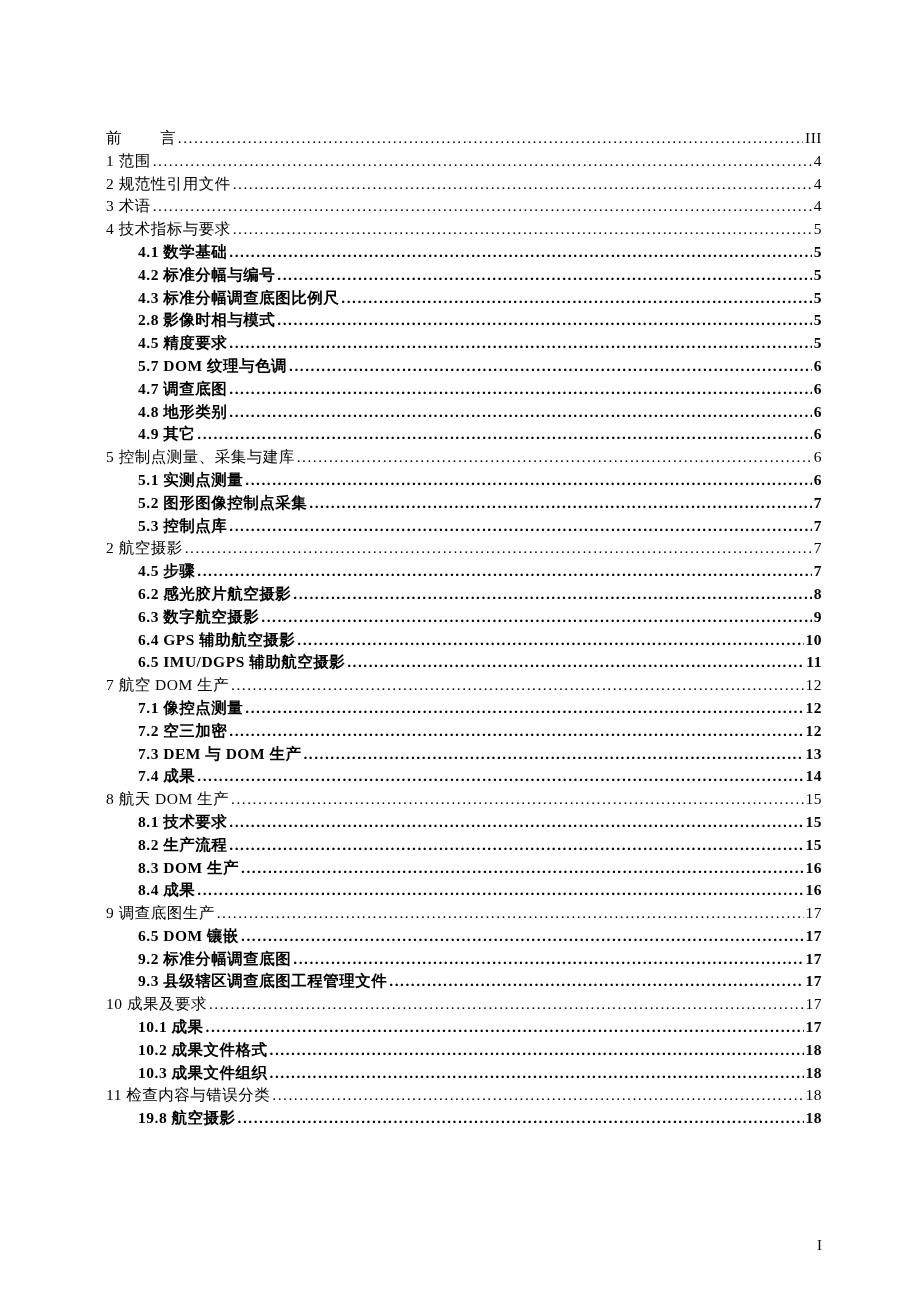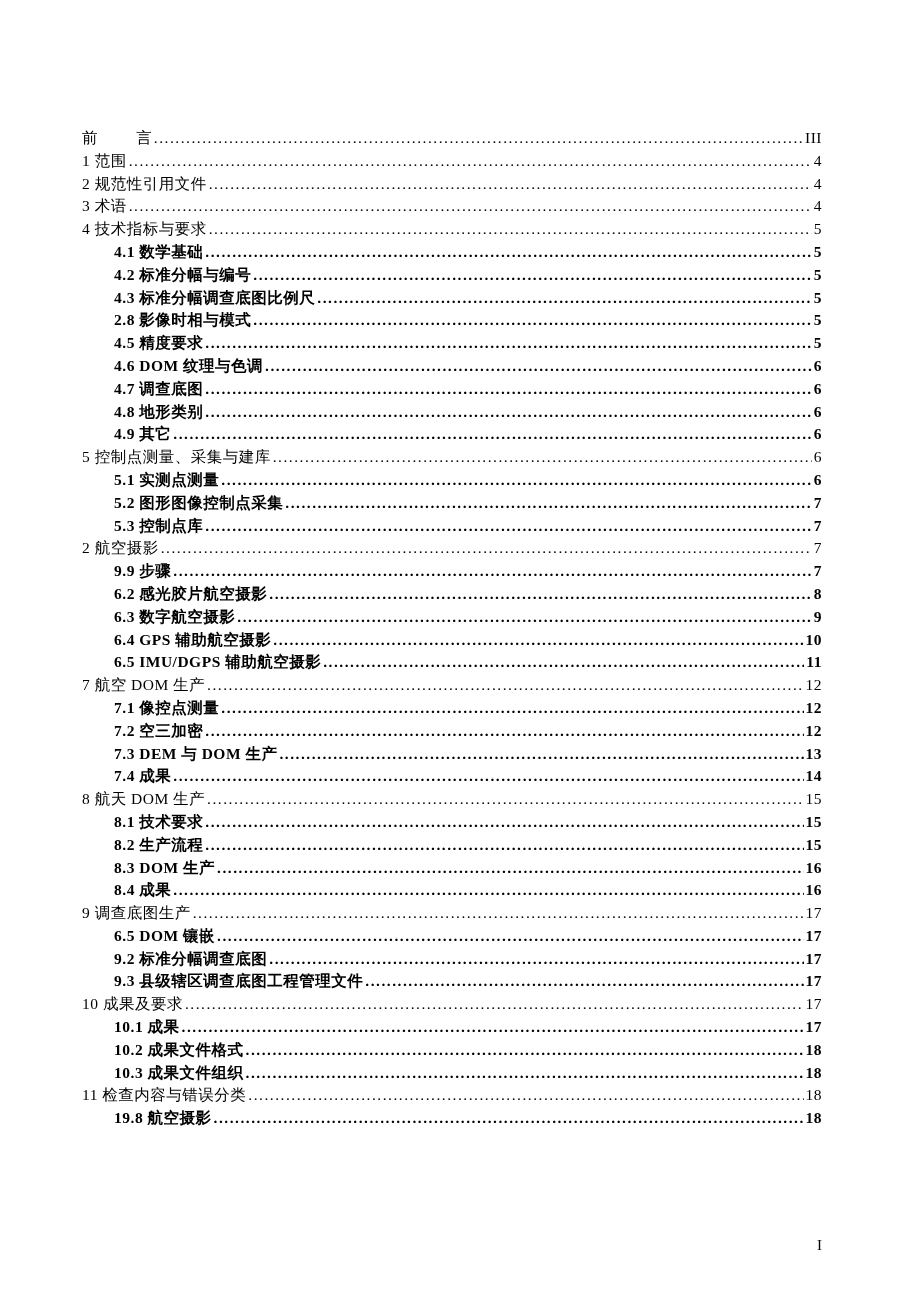--- a/index.html
+++ b/index.html
@@ -8,22 +8,21 @@
       box-sizing: border-box;
     }
     body {
       background: #ffffff;
       font-family: "SimSun", "宋体", serif;
       width: 920px;
       height: 1302px;
       position: relative;
     }
     .page {
-      padding: 130px 98px 50px 50px;
-      margin-left: 32px;
+      padding: 130px 98px 50px 106px;
     }
     .toc-entry {
       display: flex;
       align-items: baseline;
       font-size: 15.5px;
       color: #000;
       line-height: 1;
       margin-bottom: 7.3px;
       white-space: nowrap;
     }
@@ -114,21 +113,21 @@
         <span class="toc-label">2.8 影像时相与模式</span>
         <span class="toc-dots"></span>
         <span class="toc-page">5</span>
       </div>
       <div class="toc-entry indent-1">
         <span class="toc-label">4.5 精度要求</span>
         <span class="toc-dots"></span>
         <span class="toc-page">5</span>
       </div>
       <div class="toc-entry indent-1">
-        <span class="toc-label">4.6 DOM 纹理与色调</span>
+        <span class="toc-label">5.7 DOM 纹理与色调</span>
         <span class="toc-dots"></span>
         <span class="toc-page">6</span>
       </div>
       <div class="toc-entry indent-1">
         <span class="toc-label">4.7 调查底图</span>
         <span class="toc-dots"></span>
         <span class="toc-page">6</span>
       </div>
       <div class="toc-entry indent-1">
         <span class="toc-label">4.8 地形类别</span>
@@ -159,21 +158,21 @@
         <span class="toc-label">5.3 控制点库</span>
         <span class="toc-dots"></span>
         <span class="toc-page">7</span>
       </div>
       <div class="toc-entry">
         <span class="toc-label">2 航空摄影</span>
         <span class="toc-dots"></span>
         <span class="toc-page">7</span>
       </div>
       <div class="toc-entry indent-1">
-        <span class="toc-label">9.9 步骤</span>
+        <span class="toc-label">4.5 步骤</span>
         <span class="toc-dots"></span>
         <span class="toc-page">7</span>
       </div>
       <div class="toc-entry indent-1">
         <span class="toc-label">6.2 感光胶片航空摄影</span>
         <span class="toc-dots"></span>
         <span class="toc-page">8</span>
       </div>
       <div class="toc-entry indent-1">
         <span class="toc-label">6.3 数字航空摄影</span>

